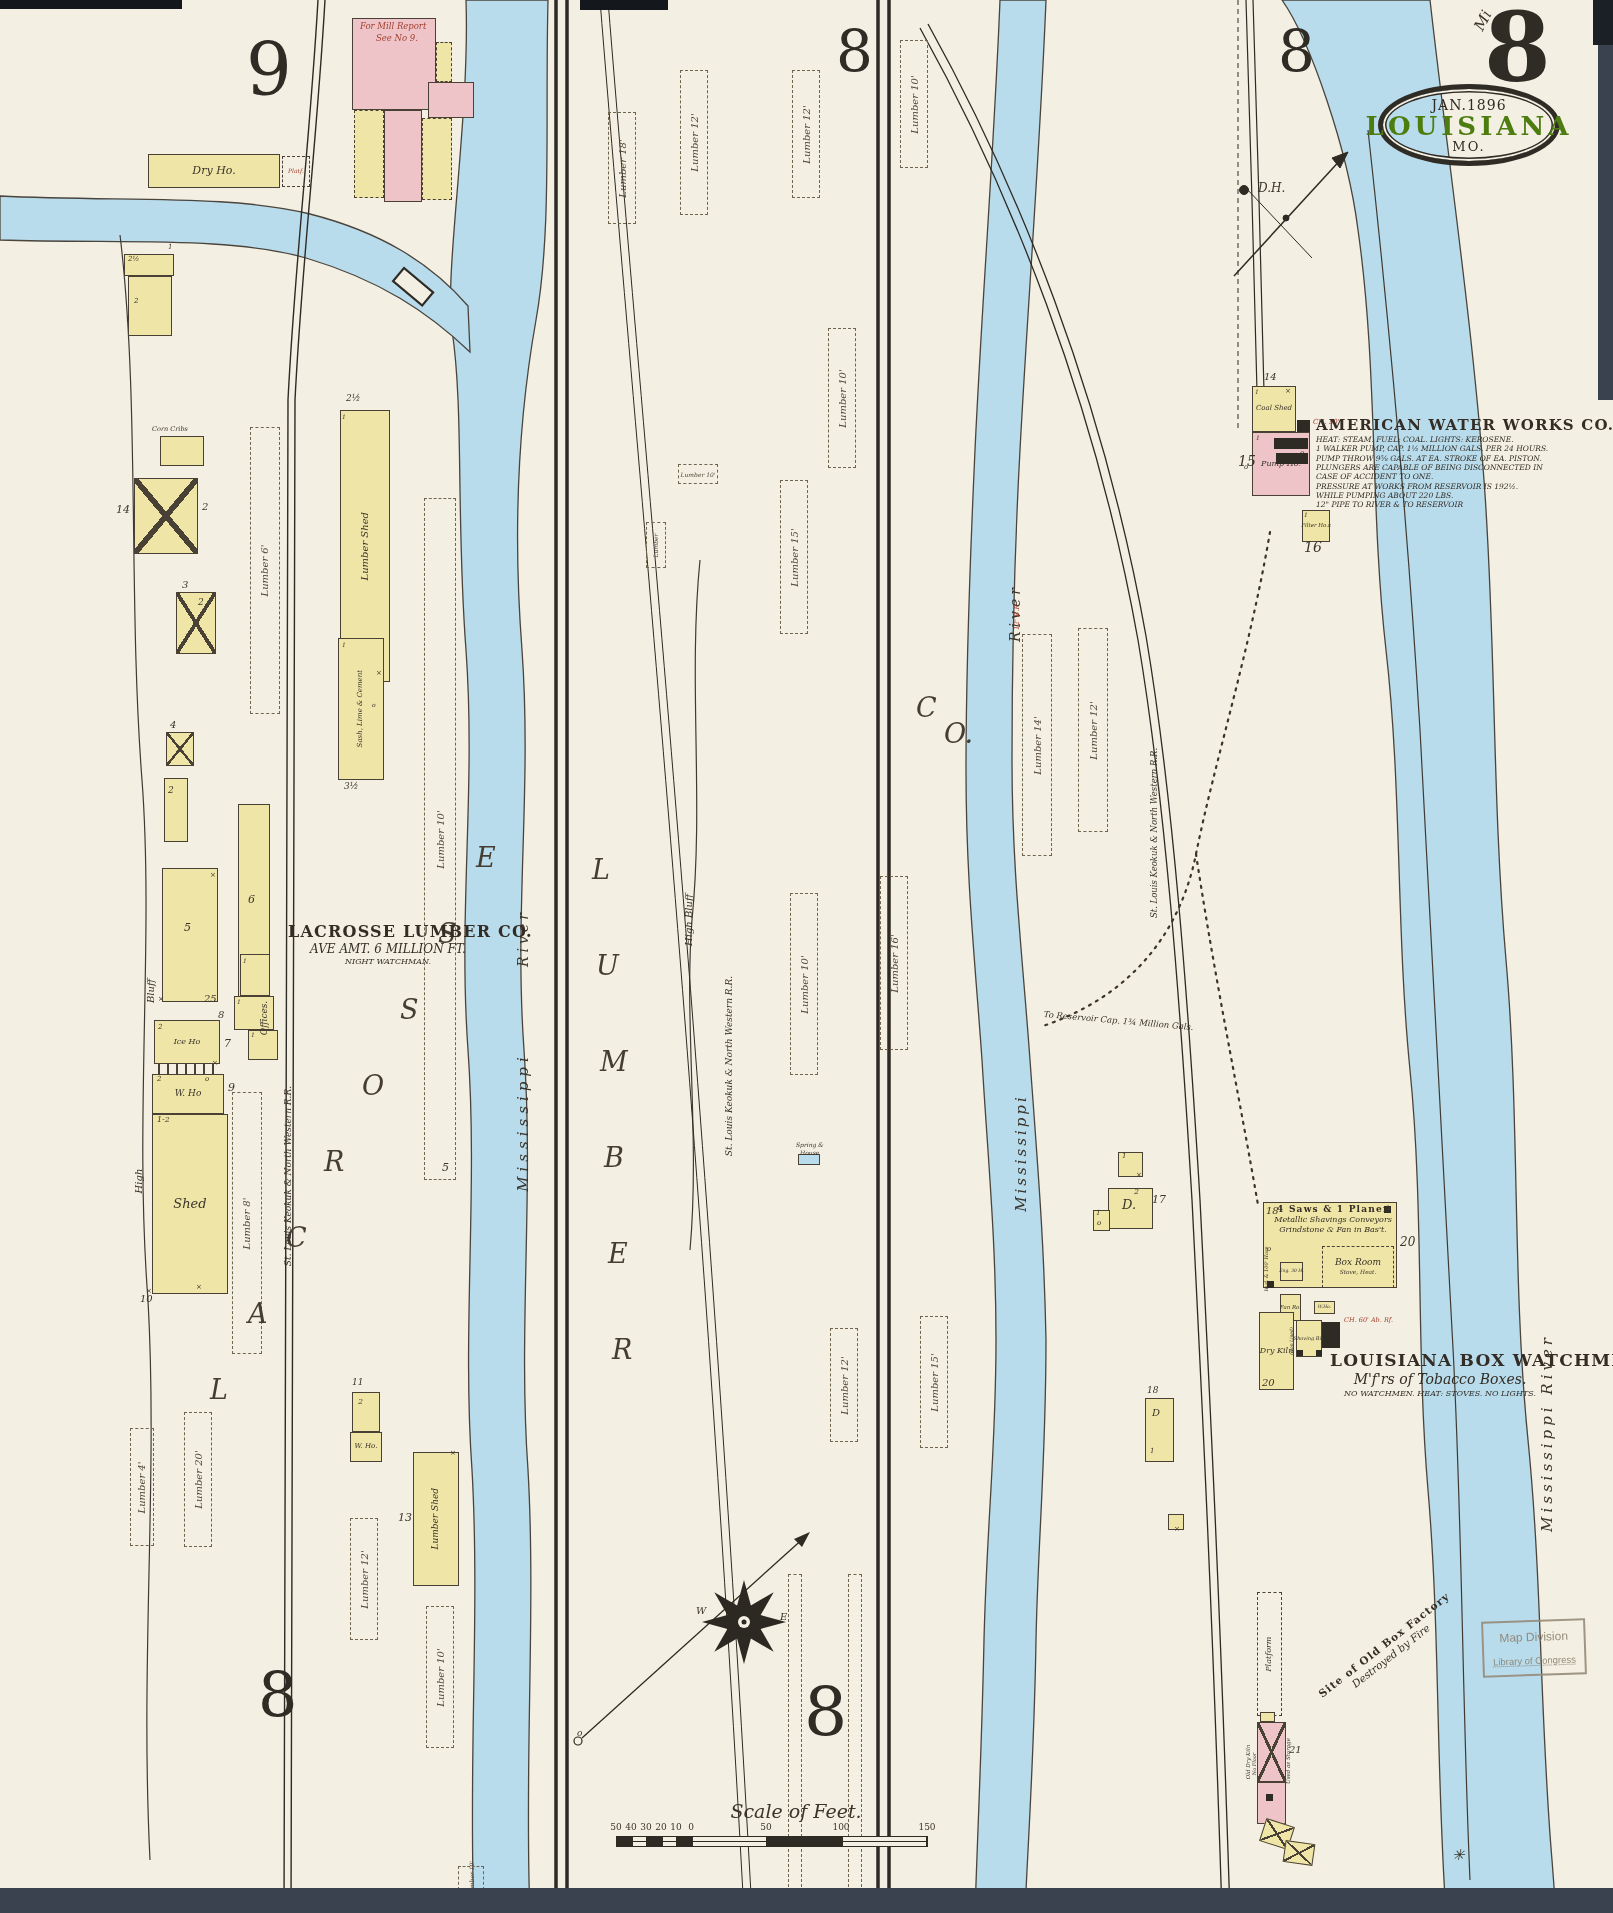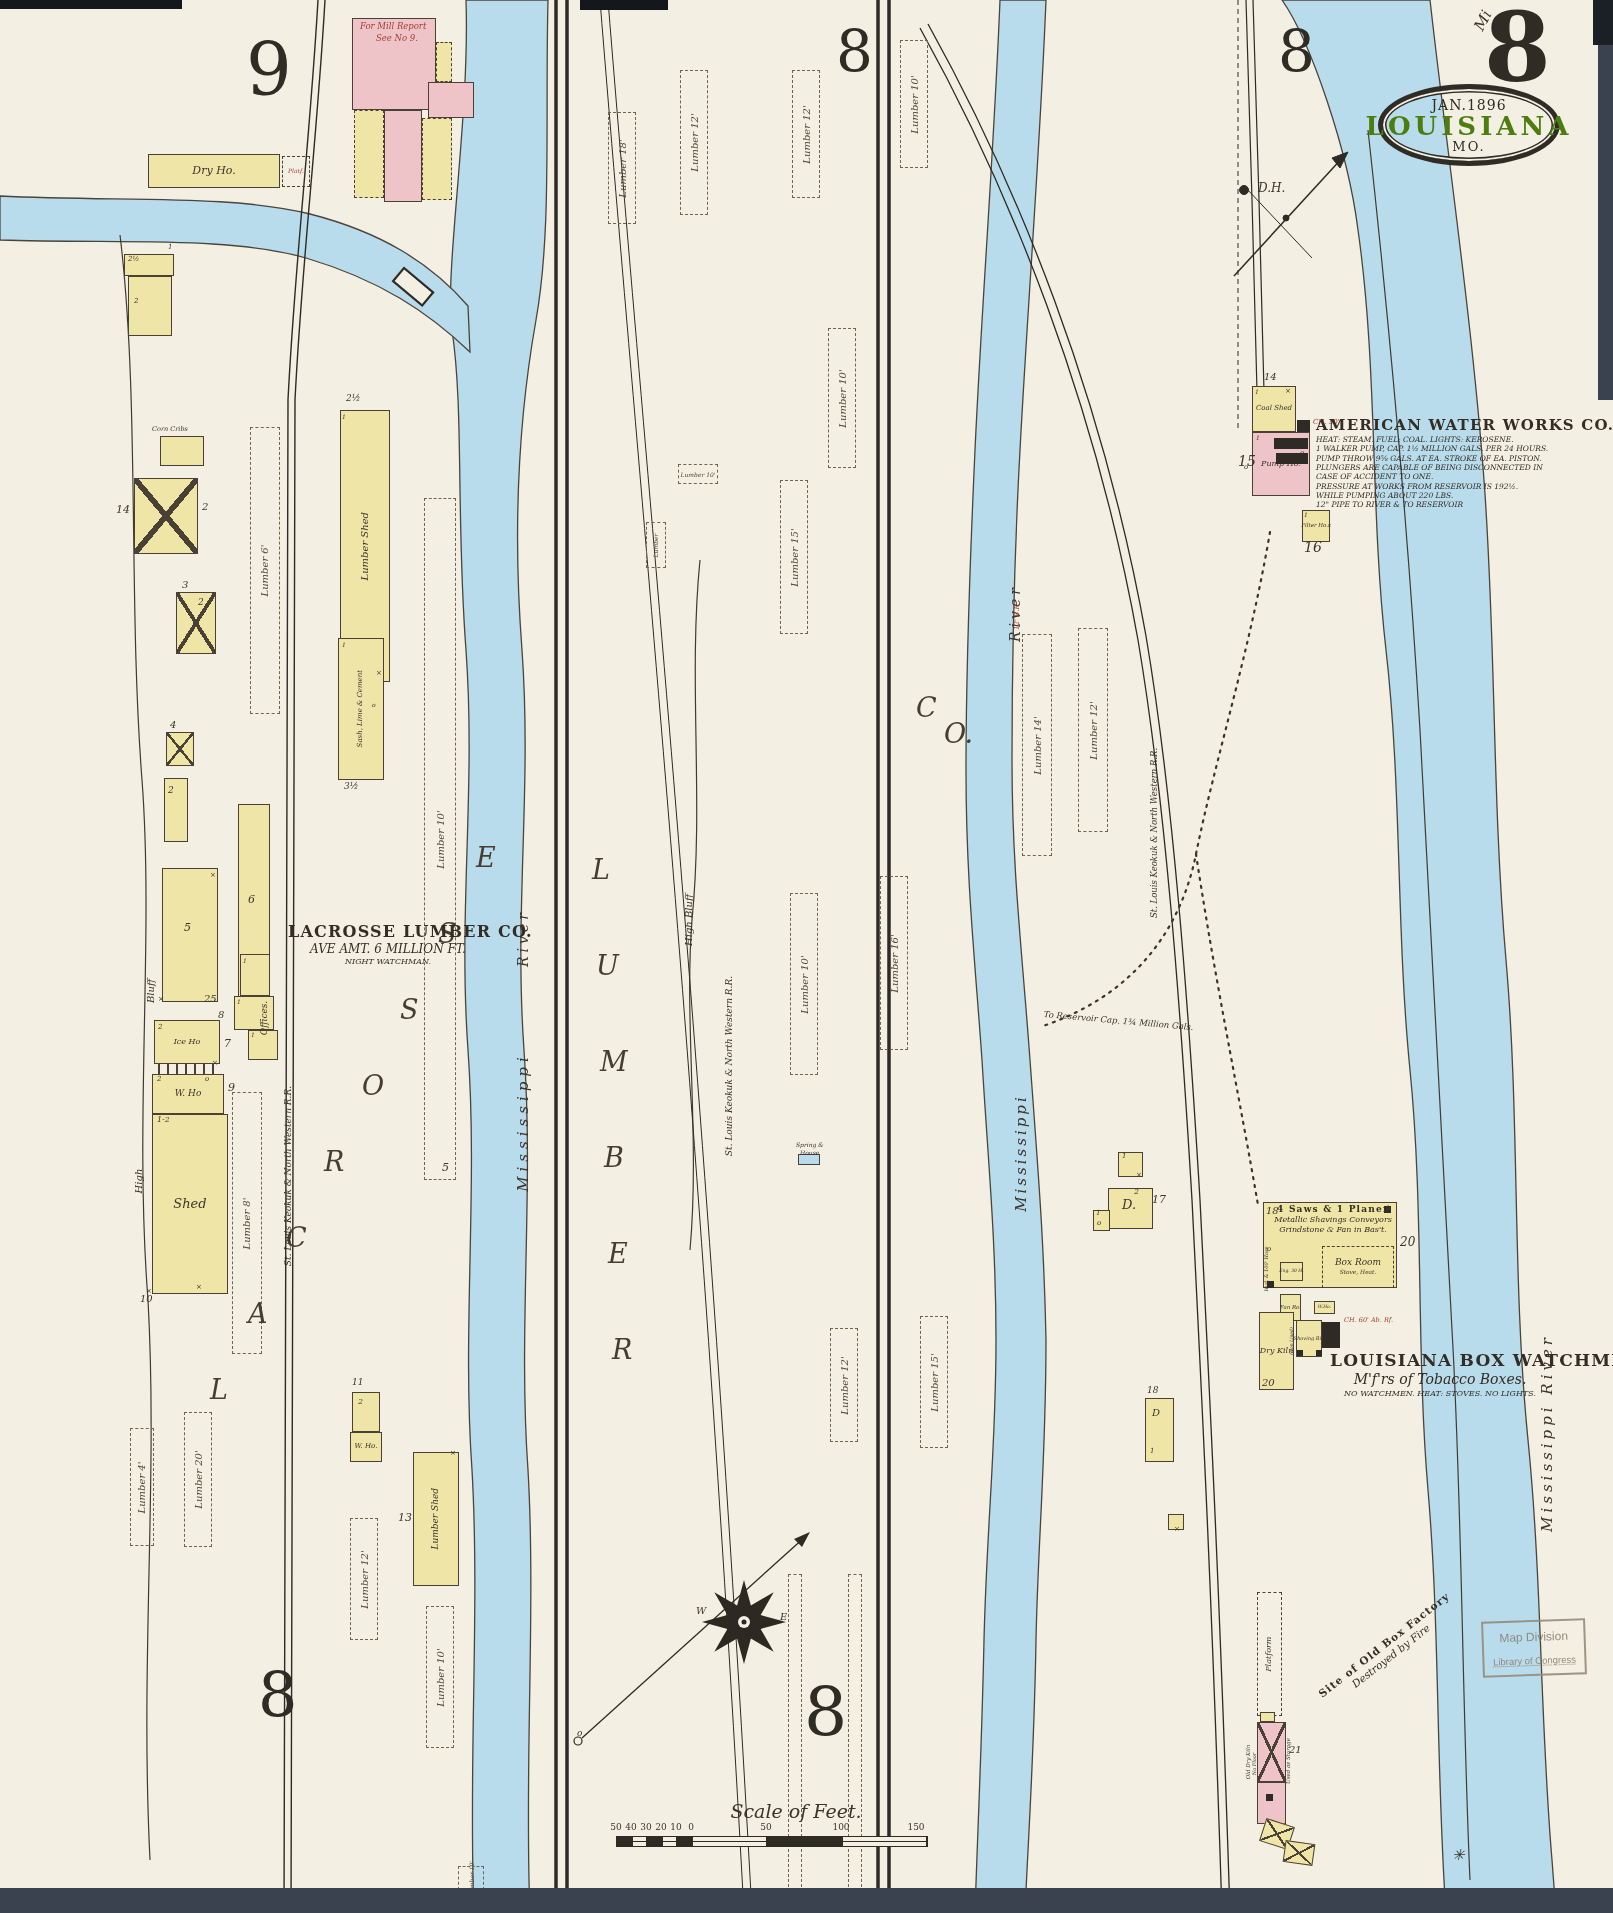--- a/index.html
+++ b/index.html
@@ -151,21 +151,21 @@
     <div id="scale-title">Scale of Feet.</div>
     <div id="scale-ticks">
         <div class="tick" style="left: 10px;">50</div>
         <div class="tick" style="left: 25px;">40</div>
         <div class="tick" style="left: 40px;">30</div>
         <div class="tick" style="left: 55px;">20</div>
         <div class="tick" style="left: 70px;">10</div>
         <div class="tick" style="left: 85px;">0</div>
         <div class="tick" style="left: 160px;">50</div>
         <div class="tick" style="left: 235px;">100</div>
-        <div class="tick" style="left: 310px;">150</div>
+        <div class="tick" style="left: 321px;">150</div>
       </div>
     <div id="scale-seg">
       <div class="seg dark" style="left:0;width:15px"></div>
       <div class="seg rail" style="left:15px;width:15px"></div>
       <div class="seg dark" style="left:30px;width:15px"></div>
       <div class="seg rail" style="left:45px;width:15px"></div>
       <div class="seg dark" style="left:60px;width:15px"></div>
       <div class="seg rail" style="left:75px;width:75px"></div>
       <div class="seg dark" style="left:150px;width:75px"></div>
       <div class="seg rail" style="left:225px;width:85px"></div>

